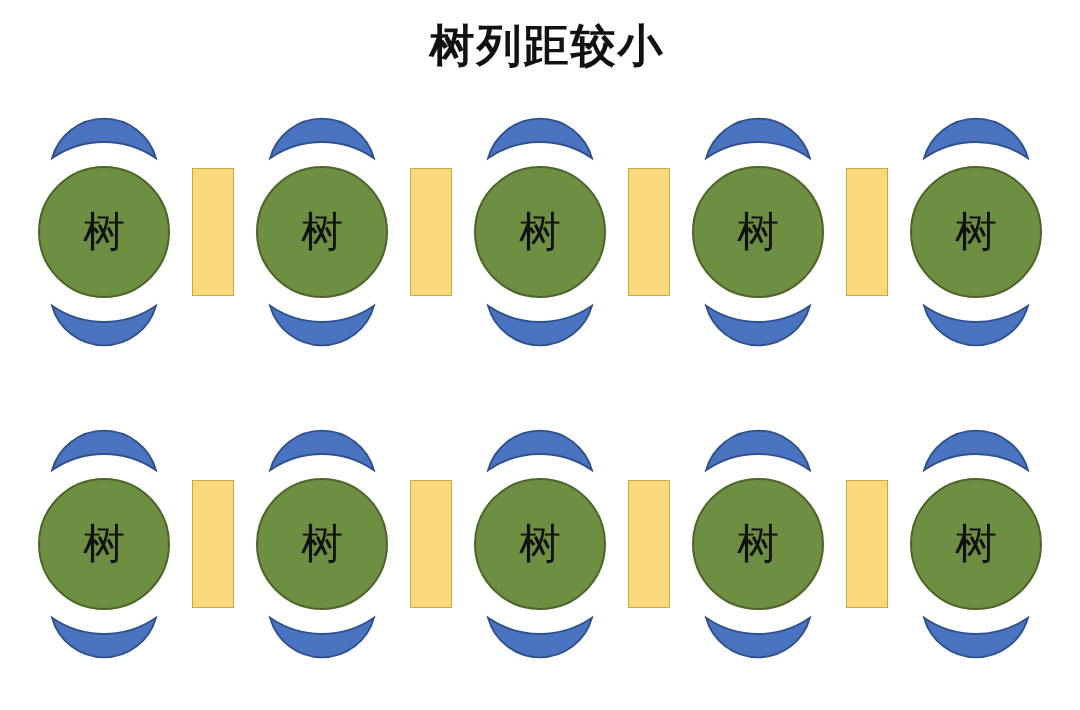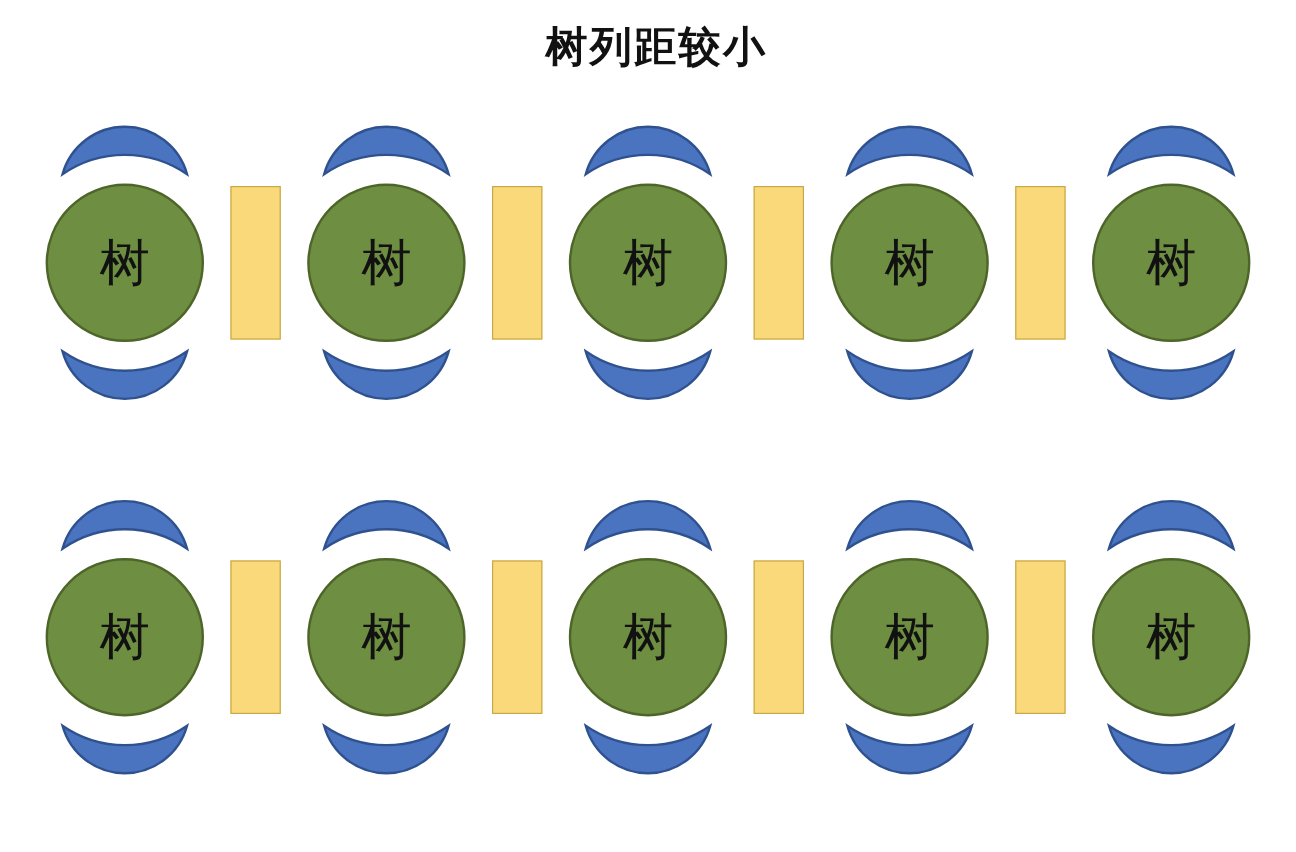--- a/index.html
+++ b/index.html
@@ -13,21 +13,21 @@
   }
   *{box-sizing:border-box;}
   html,body{margin:0;padding:0;}
   body{
     width:1080px;height:710px;background:#ffffff;overflow:hidden;
     font-family:"Liberation Sans","DejaVu Sans",sans-serif;
   }
   .page-title{
     margin:16px 0 0 0;
     text-align:center;
-    font-size:35px;
+    font-size:45px;
     font-weight:bold;
     color:var(--text-color);
     letter-spacing:2px;
     padding-left:14px;
   }
   .rows{
     display:flex;
     flex-direction:column;
     gap:76px;
     margin-top:38px;

